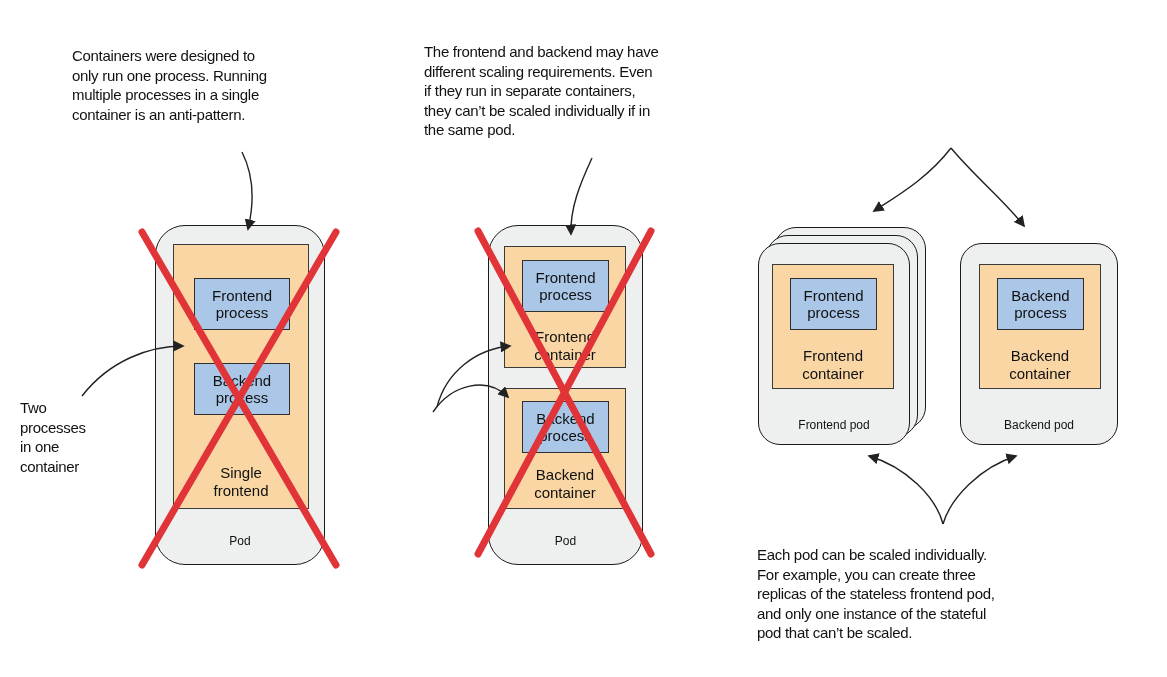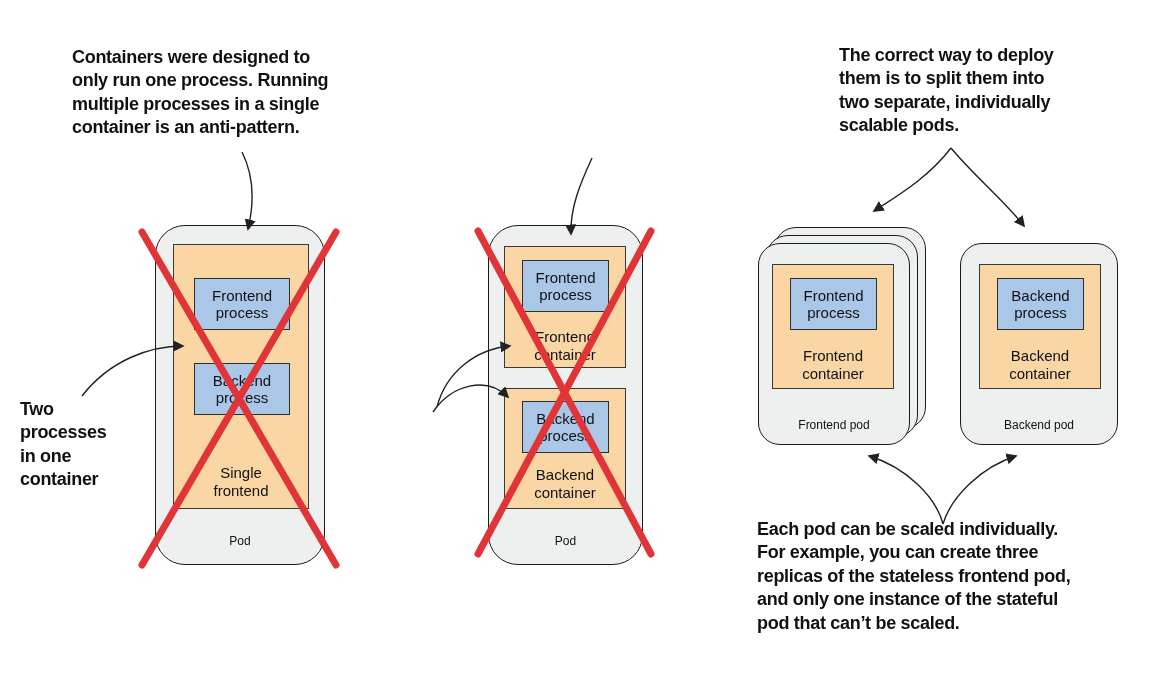--- a/index.html
+++ b/index.html
@@ -2,21 +2,21 @@
 <html style="--ink: #111111; --arrow: #222222; --cross: #e03438; --pod-fill: #eef0f0; --pod-border: #1b1b1b; --container-fill: #f9d6a4; --container-border: #3a3a3a; --process-fill: #aac7e7; --process-border: #2f2f2f;"><head>
 <meta charset="utf-8">
 <style>
   html,body { margin:0; padding:0; background:#ffffff; }
   .canvas {
     position:relative; width:1167px; height:677px; background:#ffffff;
     font-family:"Liberation Sans", sans-serif; color:var(--ink,#111);
     overflow:hidden;
   }
   .ann {
-    position:absolute; font-weight:bold; font-size:18px; line-height:1.3;
+    position:absolute; font-weight:normal; font-size:15px; line-height:1.3;
     letter-spacing:-0.3px; white-space:pre-line; color:var(--ink,#111);
   }
   .pod {
     position:absolute; background:var(--pod-fill,#eef0f0);
     border:1.6px solid var(--pod-border,#1b1b1b); border-radius:30px;
     box-sizing:border-box;
   }
   .pod.small-r { border-radius:22px; }
   .cbox {
     position:absolute; background:var(--container-fill,#f9d6a4);
@@ -42,29 +42,30 @@
 </style>
 </head>
 <body>
 
 <div class="canvas">
 
   <div class="ann" style="left:72px; top:46px; width:340px;">Containers were designed to
 only run one process. Running
 multiple processes in a single
 container is an anti-pattern.</div>
-  <div class="ann" style="left:839px; top:44px; width:280px;">The correct way to deploy
-them is to split them into
-two separate, individually
-scalable pods.</div>
+  <div class="ann" style="left:424px; top:42px; width:360px;">The frontend and backend may have
+different scaling requirements. Even
+if they run in separate containers,
+they can’t be scaled individually if in
+the same pod.</div>
   <div class="ann" style="left:20px; top:398px; width:130px;">Two
 processes
 in one
 container</div>
-  <div class="ann" style="left:757px; top:518px; width:370px;">Each pod can be scaled individually.
+  <div class="ann" style="left:757px; top:545px; width:370px;">Each pod can be scaled individually.
 For example, you can create three
 replicas of the stateless frontend pod,
 and only one instance of the stateful
 pod that can’t be scaled.</div>
 
   <div class="pod" style="left:155px; top:225px; width:170px; height:340px;">
     <div class="cbox" style="left:17px; top:18px; width:136px; height:265px;">
       <div class="process" style="left:20px; top:33px; width:96px; height:52px;">Frontend
 process</div>
       <div class="process" style="left:20px; top:118px; width:96px; height:52px;">Backend

